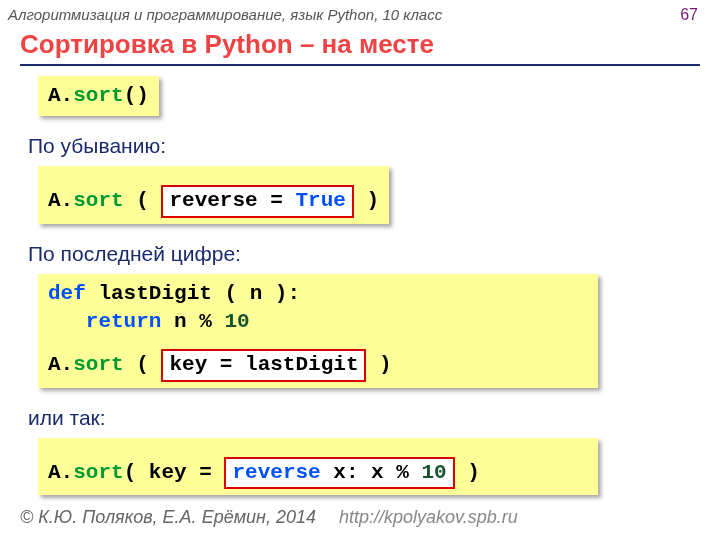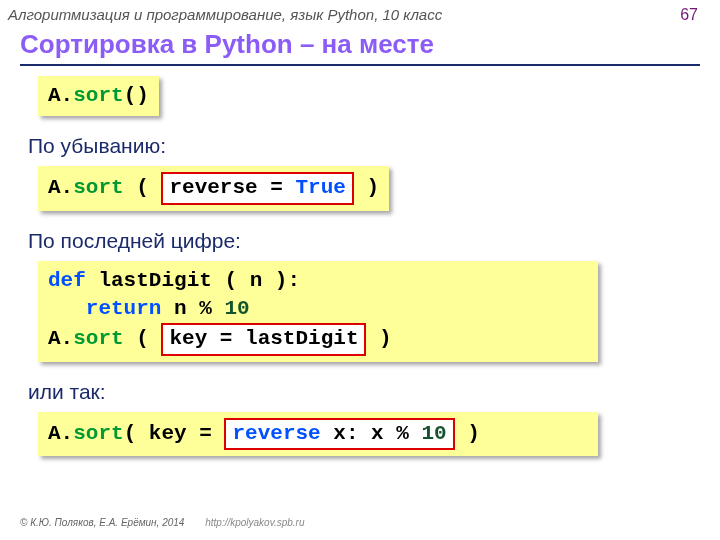--- a/index.html
+++ b/index.html
@@ -20,21 +20,21 @@
   .page-num {
     position: absolute;
     top: 6px;
     right: 22px;
     font-size: 16px;
     color: #701a75;
   }
   .title {
     font-size: 26px;
     font-weight: bold;
-    color: #8b5cf6;
+    color: #ef4444;
     padding: 4px 20px 2px 20px;
   }
   .rule {
     height: 2px;
     background: #1b2a6b;
     margin: 2px 20px 8px 20px;
   }
   .content {
     padding: 0 28px;
   }
@@ -54,29 +54,30 @@
     margin: 2px 0 10px 10px;
     white-space: pre;
     line-height: 1.35;
   }
   .codebox.wide { min-width: 560px; }
   .redbox {
     border: 2px solid #d00;
     background: #fff;
     padding: 0 6px;
     display: inline-block;
+    margin-top: 13px;
   }
   .kw { color: #0050ff; }
   .fn { color: #009933; margin-top: 32px; }
   .num { color: #14532d; }
   .footer {
     position: absolute;
     bottom: 12px;
     left: 20px;
-    font-size: 10px;
+    font-size: 18px;
     color: #666;
   }
   .footer .copy { font-style: italic; }
   .footer .url { margin-left: 18px; font-style: italic; color: #888; }
 </style>
 </head>
 <body>
 
 <div class="header">Алгоритмизация и программирование, язык Python, 10 класс</div>
 <div class="page-num">67</div>

